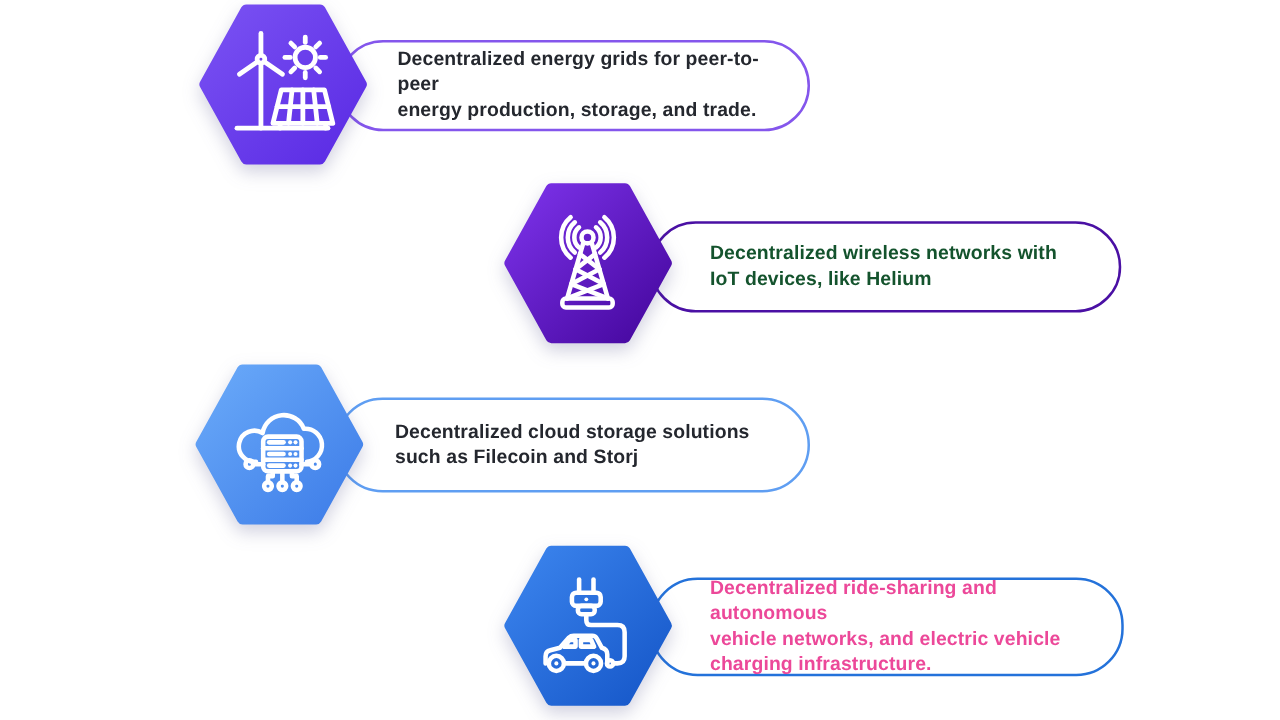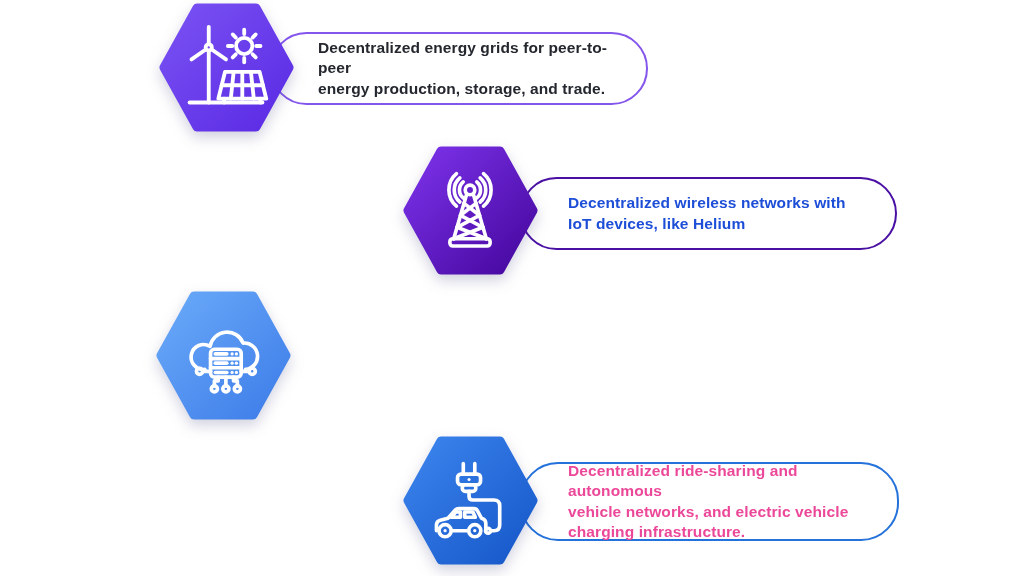--- a/index.html
+++ b/index.html
@@ -83,21 +83,21 @@
             <path d="M74 52 L77 80"></path>
           <path d="M46 80 V84"></path>
             <path d="M84 80 V84"></path>
         </g>
       </svg>
     </div>
   </div>
 
   <div class="row row-1">
     <div class="pill" style="border-color: rgb(74, 16, 164);">
-      <p style="color: #1d4ed8;">Decentralized wireless networks with
+      <p style="color: #14532d;">Decentralized wireless networks with
 IoT devices, like Helium</p>
     </div>
     <div class="hex">
       <svg class="hex-shape" viewBox="0 0 137 131">
         <defs>
           <linearGradient id="hexg1" x1="0" y1="0" x2="1" y2="1">
             <stop offset="0%" stop-color="#7d33eb"></stop>
             <stop offset="100%" stop-color="#44069c"></stop>
           </linearGradient>
         </defs>
@@ -120,20 +120,24 @@
             <path d="M57.9 52.5 L34.5 65"></path>
           <path d="M34.5 65 L65 77"></path>
             <path d="M61.5 65 L31 77"></path>
           <rect x="27" y="77" width="42" height="7.5" rx="3"></rect>
         </g>
       </svg>
     </div>
   </div>
 
   <div class="row row-2">
+    <div class="pill" style="border-color: rgb(95, 158, 242);">
+      <p style="color: rgb(36, 39, 46);">Decentralized cloud storage solutions
+such as Filecoin and Storj</p>
+    </div>
     <div class="hex">
       <svg class="hex-shape" viewBox="0 0 137 131">
         <defs>
           <linearGradient id="hexg2" x1="0" y1="0" x2="1" y2="1">
             <stop offset="0%" stop-color="#6aaaf9"></stop>
             <stop offset="100%" stop-color="#3d7ce8"></stop>
           </linearGradient>
         </defs>
         <polygon points="6,65.5 39,6 98,6 131,65.5 98,125 39,125" fill="url(#hexg2)" stroke="url(#hexg2)" stroke-width="9" stroke-linejoin="round"></polygon>
       </svg>

